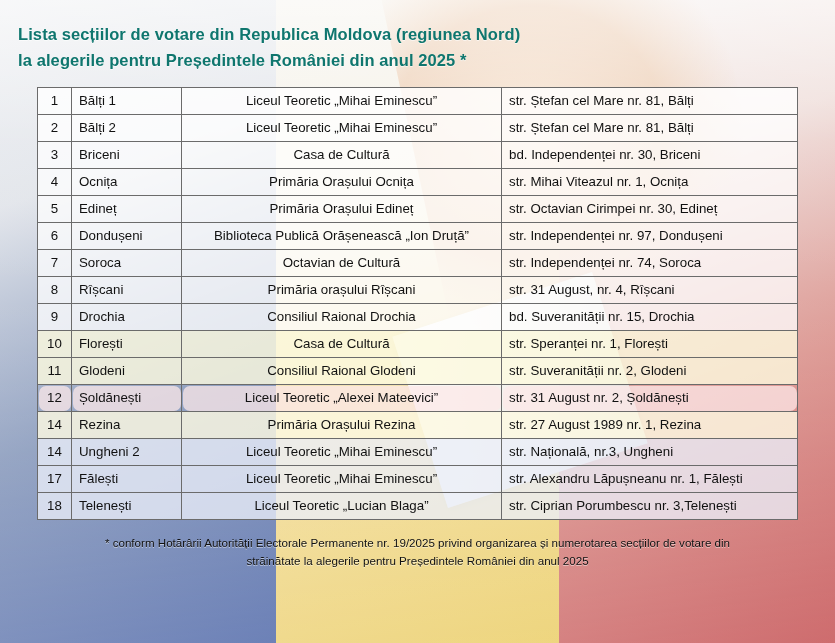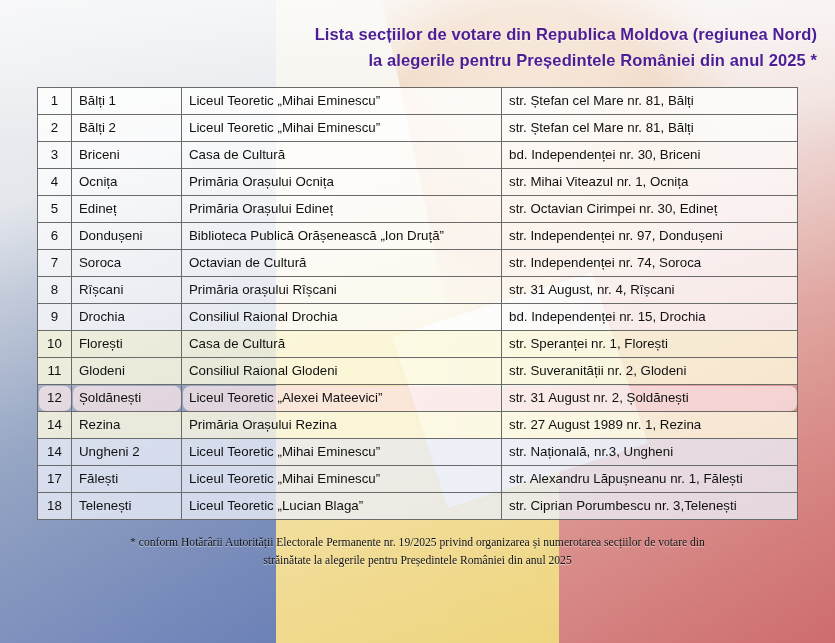--- a/index.html
+++ b/index.html
@@ -78,22 +78,22 @@
   
   .page {
     position: relative;
     z-index: 2;
     width: 835px;
     height: 643px;
     box-sizing: border-box;
     padding: 22px 18px 10px 18px;
   }
   .title {
-    text-align: right;
-    color: #4c1d95;
+    text-align: left;
+    color: #0f766e;
     font-weight: bold;
     font-size: 16.5px;
     line-height: 1.55;
     letter-spacing: .1px;
     margin: 0 0 14px 0;
     text-shadow: 0 1px 0 rgba(255,255,255,.6);
   }
   .title .line { display: block; }
 
   table.votes {
@@ -115,41 +115,41 @@
     text-overflow: ellipsis;
     background-clip: padding-box;
   }
   td.c-num {
     width: 34px;
     text-align: center;
     padding-left: 2px;
     padding-right: 2px;
   }
   td.c-loc { width: 110px; }
-  td.c-place { width: 320px; }
+  td.c-place { width: 320px; text-align: center; }
   td.c-addr { width: 296px; }
 
   
   .tint-a td { background: rgba(255,255,255,.80); }
   .tint-b td { background: rgba(255,255,255,.74); }
   .tint-yellow td { background: rgba(253,250,222,.80); }
   .tint-pink td { background: rgba(252,232,232,.74); border-radius: 8px; }
   .tint-blue td { background: rgba(234,238,248,.78); }
   .tint-cream td { background: rgba(253,249,226,.82); }
 
   .footnote {
     width: 760px;
     margin: 14px auto 0 auto;
     font-size: 11.6px;
     line-height: 1.5;
     color: #111111;
     text-align: center;
     text-shadow: 0 1px 0 rgba(255,255,255,.5);
   }
-  .footnote .fline { display: block; font-family: Liberation Serif, serif; }
+  .footnote .fline { display: block; }
 </style>
 </head>
 <body>
 
 <div class="bg">
   <div class="band-blue"></div>
   <div class="band-yellow"></div>
   <div class="band-red"></div>
   <div class="hand"></div>
   <div class="ballot"></div>
@@ -216,21 +216,21 @@
         <tr class="tint-b">
           <td class="c-num">8</td>
           <td class="c-loc">Rîșcani</td>
           <td class="c-place">Primăria orașului Rîșcani</td>
           <td class="c-addr">str. 31 August, nr. 4, Rîșcani</td>
         </tr>
         <tr class="tint-b">
           <td class="c-num">9</td>
           <td class="c-loc">Drochia</td>
           <td class="c-place">Consiliul Raional Drochia</td>
-          <td class="c-addr">bd. Independenței nr. 15, Drochia</td>
+          <td class="c-addr">bd. Suveranității nr. 15, Drochia</td>
         </tr>
         <tr class="tint-yellow">
           <td class="c-num">10</td>
           <td class="c-loc">Florești</td>
           <td class="c-place">Casa de Cultură</td>
           <td class="c-addr">str. Speranței nr. 1, Florești</td>
         </tr>
         <tr class="tint-yellow">
           <td class="c-num">11</td>
           <td class="c-loc">Glodeni</td>

